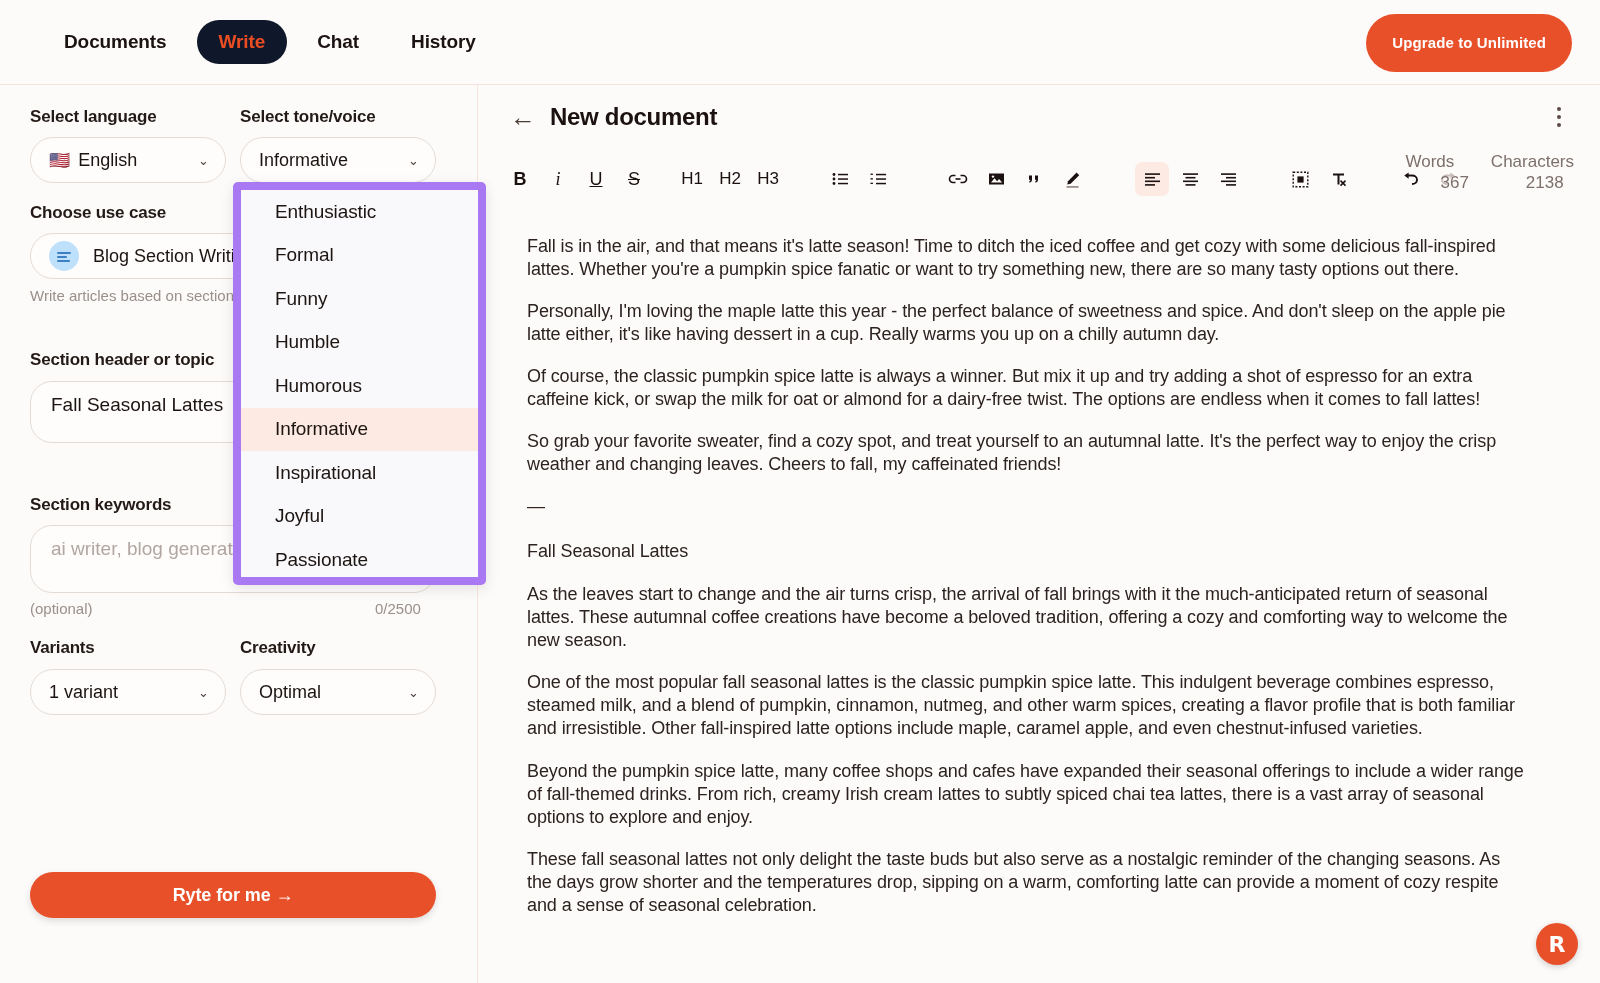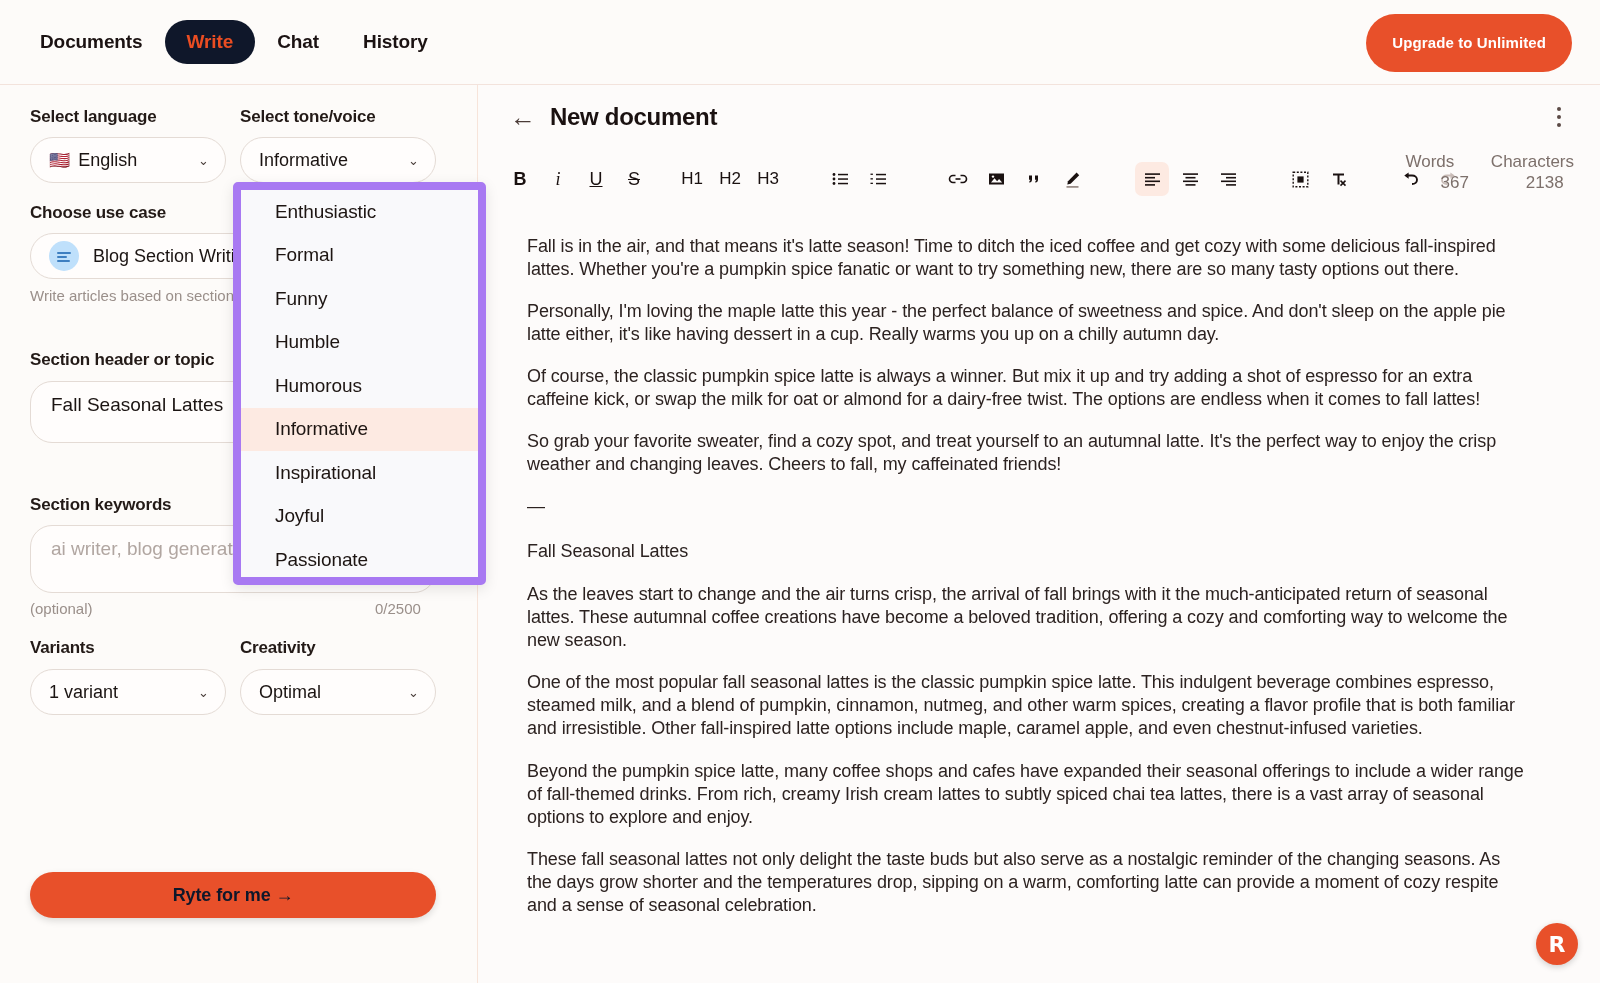--- a/index.html
+++ b/index.html
@@ -10,21 +10,21 @@
     overflow: hidden;
   }
   #app { position: relative; width: 1600px; height: 983px; background: #fdfbf9; }
 
   
   .topnav {
     position: absolute; left: 0; top: 0; width: 1600px; height: 85px;
     background: #fdfbf9;
     border-bottom: 1px solid #f3e3dc;
   }
-  .nav-items { position: absolute; left: 18px; top: 20px; display: flex; align-items: center; }
+  .nav-items { position: absolute; left: 42px; top: 20px; display: flex; align-items: center; gap: 8px; }
   .nav-item {
     font-size: 19px; font-weight: bold; color: #1b1212;
     padding: 11px 22px; border-radius: 24px; cursor: pointer;
     white-space: nowrap; letter-spacing: -0.1px;
   }
   .nav-item.active { color: #ea4d22; background: #0f172a; }
   .upgrade-btn {
     position: absolute; right: 28px; top: 14px;
     background: #e8502a; color: #fff; font-size: 15px; font-weight: bold;
     padding: 0 26px; height: 58px; line-height: 58px; border-radius: 30px;
@@ -90,21 +90,21 @@
   .kw-optional { position: absolute; left: 30px; top: 515px; font-size: 15px; color: #9a8f8a; }
   .kw-count { position: absolute; left: 375px; top: 515px; font-size: 15px; color: #9a8f8a; }
 
   .var-label { position: absolute; left: 30px; top: 553px; }
   .crea-label { position: absolute; left: 240px; top: 553px; }
   .var-pill { position: absolute; left: 30px; top: 584px; width: 196px; }
   .crea-pill { position: absolute; left: 240px; top: 584px; width: 196px; }
 
   .ryte-btn {
     position: absolute; left: 30px; top: 787px; width: 406px; height: 46px;
-    background: #e8502a; color: #0f172a; border: none; border-radius: 26px;
+    background: #e8502a; color: #ffffff; border: none; border-radius: 26px;
     font-size: 18px; font-weight: bold; cursor: pointer;
     box-shadow: 0 3px 7px rgba(0,0,0,0.13);
     letter-spacing: -0.1px;
   }
 
   
   .tone-dropdown {
     position: absolute; left: 233px; top: 182px; width: 253px; height: 403px;
     border: 8px solid #a879f2; border-radius: 5px;
     background: #f9f9fb; z-index: 40;

